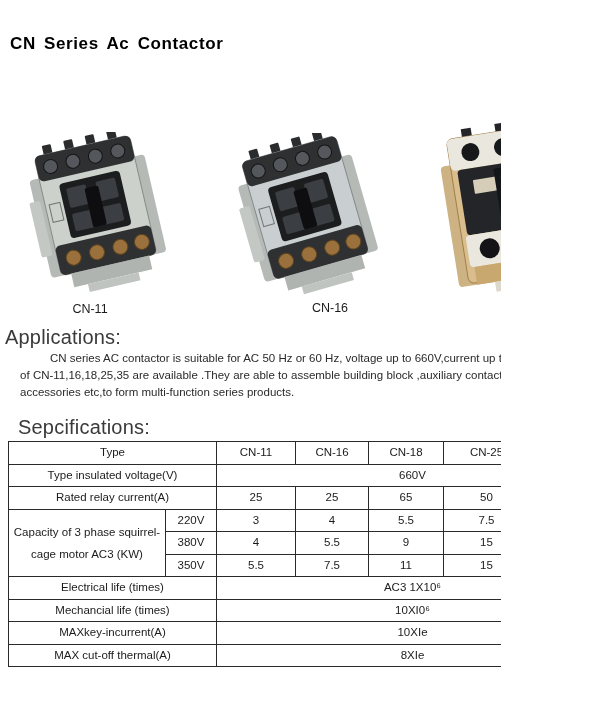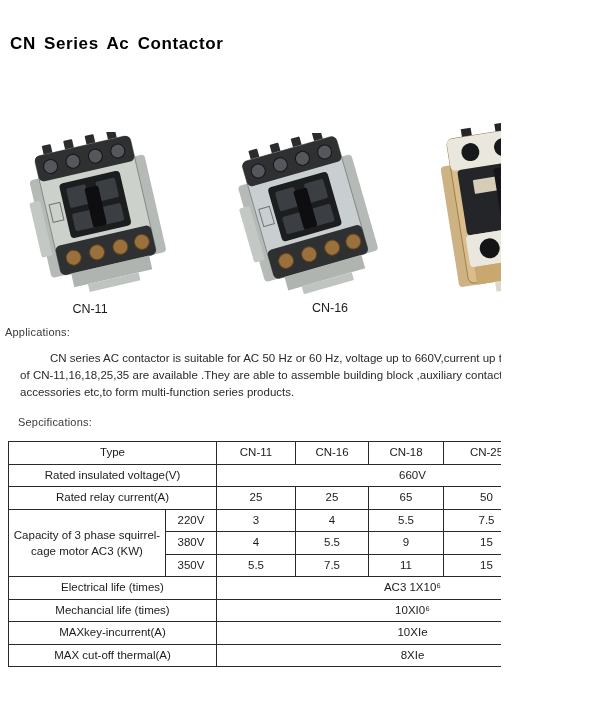--- a/index.html
+++ b/index.html
@@ -19,41 +19,41 @@
     font-size:12.5px; color:#1c1c1c;
   }
   .l1 { left:58px;  top:302px; }
   .l2 { left:298px; top:301px; }
   .l3 { left:508px; top:297px; }
   .p1 { left:28px;  top:132px; }
   .p2 { left:238px; top:133px; }
   .p3 { left:436px; top:121px; }
   .sec-heading {
     position:absolute; left:5px;
-    font-size:11px; font-weight:normal; color:#3a3a3a; letter-spacing:0.2px;
+    font-size:20px; font-weight:normal; color:#3a3a3a; letter-spacing:0.2px;
   }
   .app-h  { top:326px; }
   .spec-h { top:416px;margin-left:13px; }
   .body-text {
     position:absolute; left:20px; top:350px; width:606px;
     font-size:11.5px; line-height:17px; color:#2a2a2a;
     text-indent:30px; text-align:justify;
   }
   table.spec-table {
     position:absolute; left:8px; top:441px; width:600px;
     border-collapse:collapse; table-layout:fixed;
   }
   .spec-table td {
     border:1px solid #2a2a2a;
     font-size:11.5px; color:#1b1b1b;
     text-align:center; vertical-align:middle;
     height:22.5px; padding:1px 8px; line-height:13px;
     overflow:hidden;
   }
-  .spec-table td.cap { line-height:16px; padding:1px 4px; }
+  .spec-table td.cap { line-height:22px; padding:1px 4px; }
 </style>
 </head>
 <body>
 
 <div class="page">
 
   <h1 class="title">CN Series Ac Contactor</h1>
 
   <figure class="product p1">
     <svg width="140" height="160" viewBox="0 0 140 160">
@@ -171,21 +171,21 @@
     <tbody>
       <tr>
         <td colspan="2">Type</td>
         <td>CN-11</td>
         <td>CN-16</td>
         <td>CN-18</td>
         <td>CN-25</td>
         <td>CN-39</td>
       </tr>
       <tr>
-        <td colspan="2">Rated insulated voltage(V)</td>
+        <td colspan="2">Type insulated voltage(V)</td>
         <td colspan="5">660V</td>
       </tr>
       <tr>
         <td colspan="2">Rated relay current(A)</td>
         <td>25</td>
         <td>25</td>
         <td>65</td>
         <td>50</td>
         <td>60</td>
       </tr>

